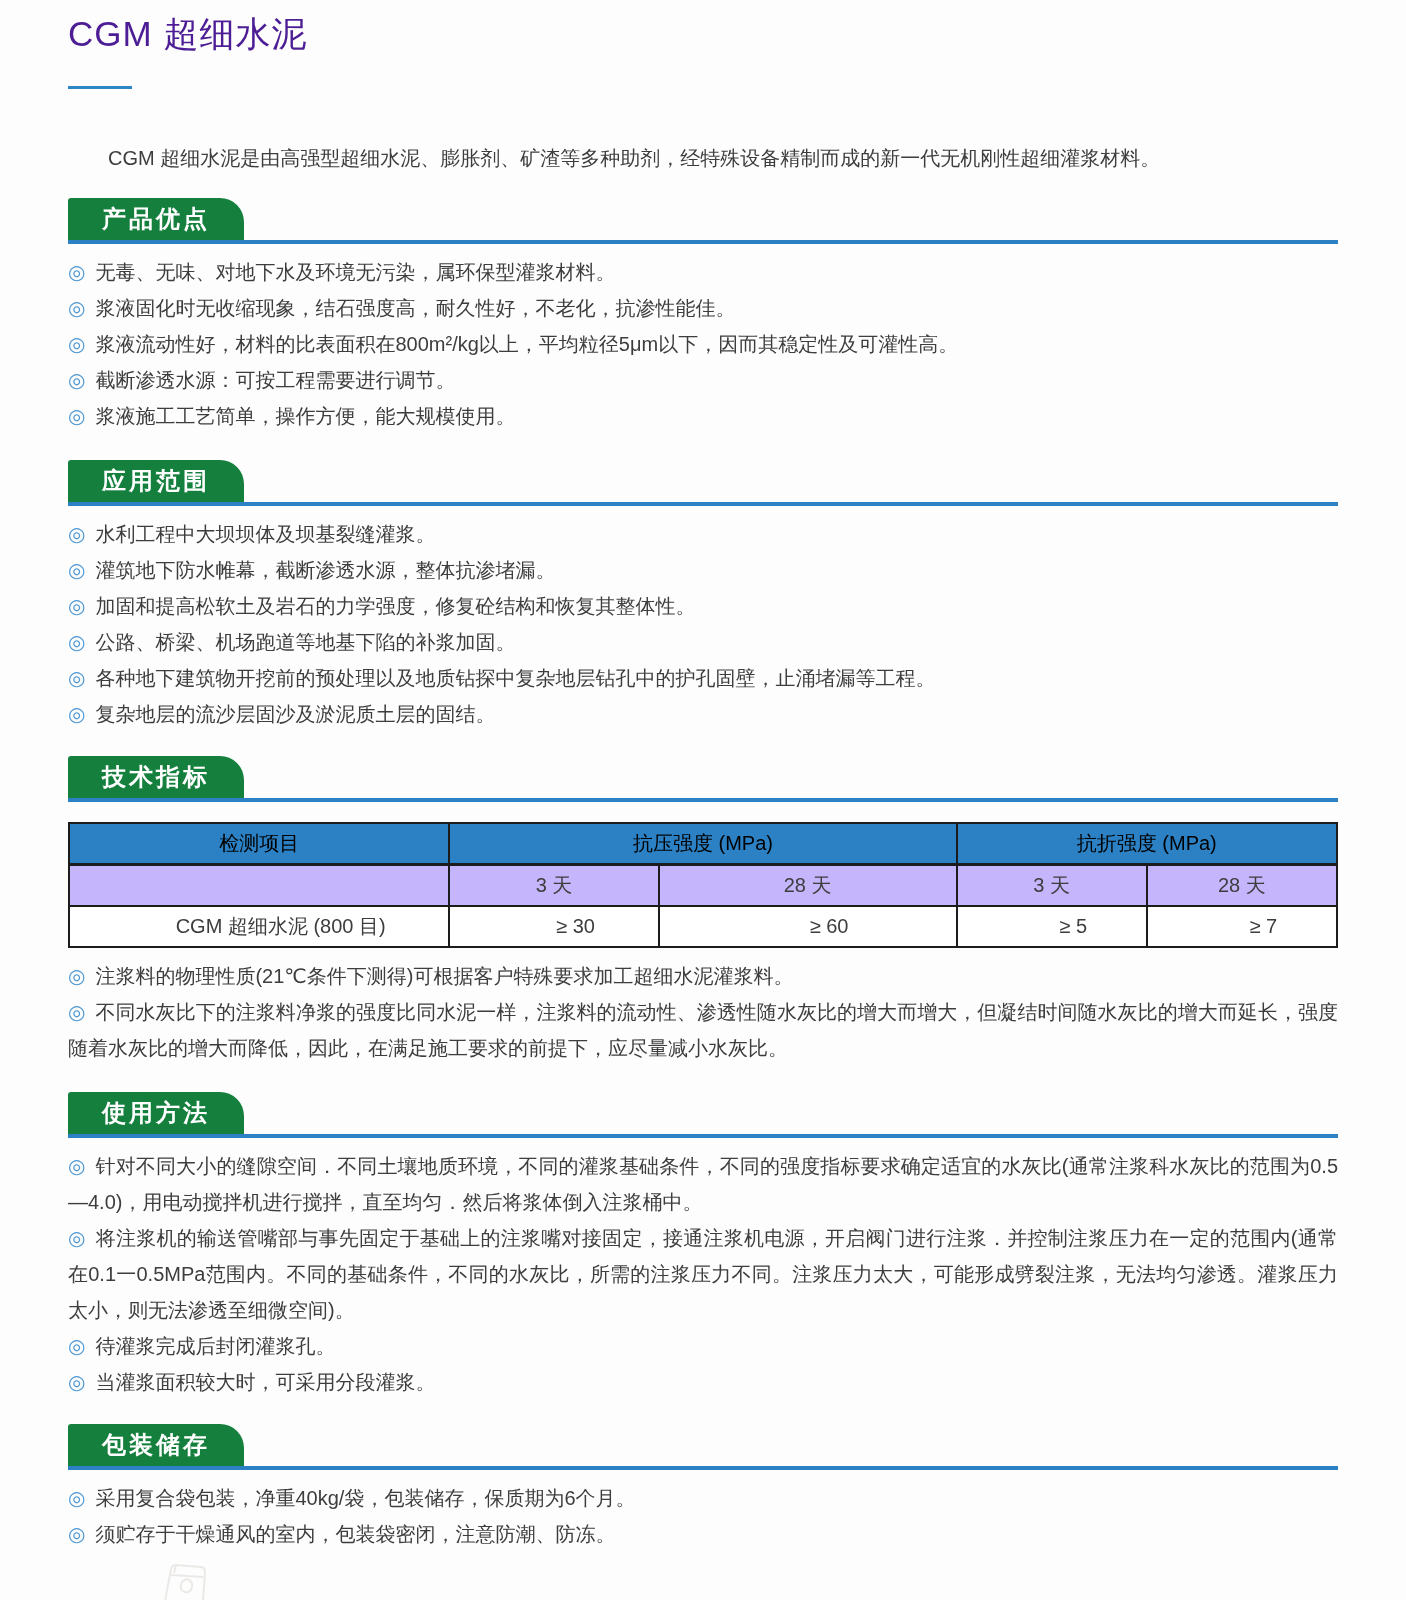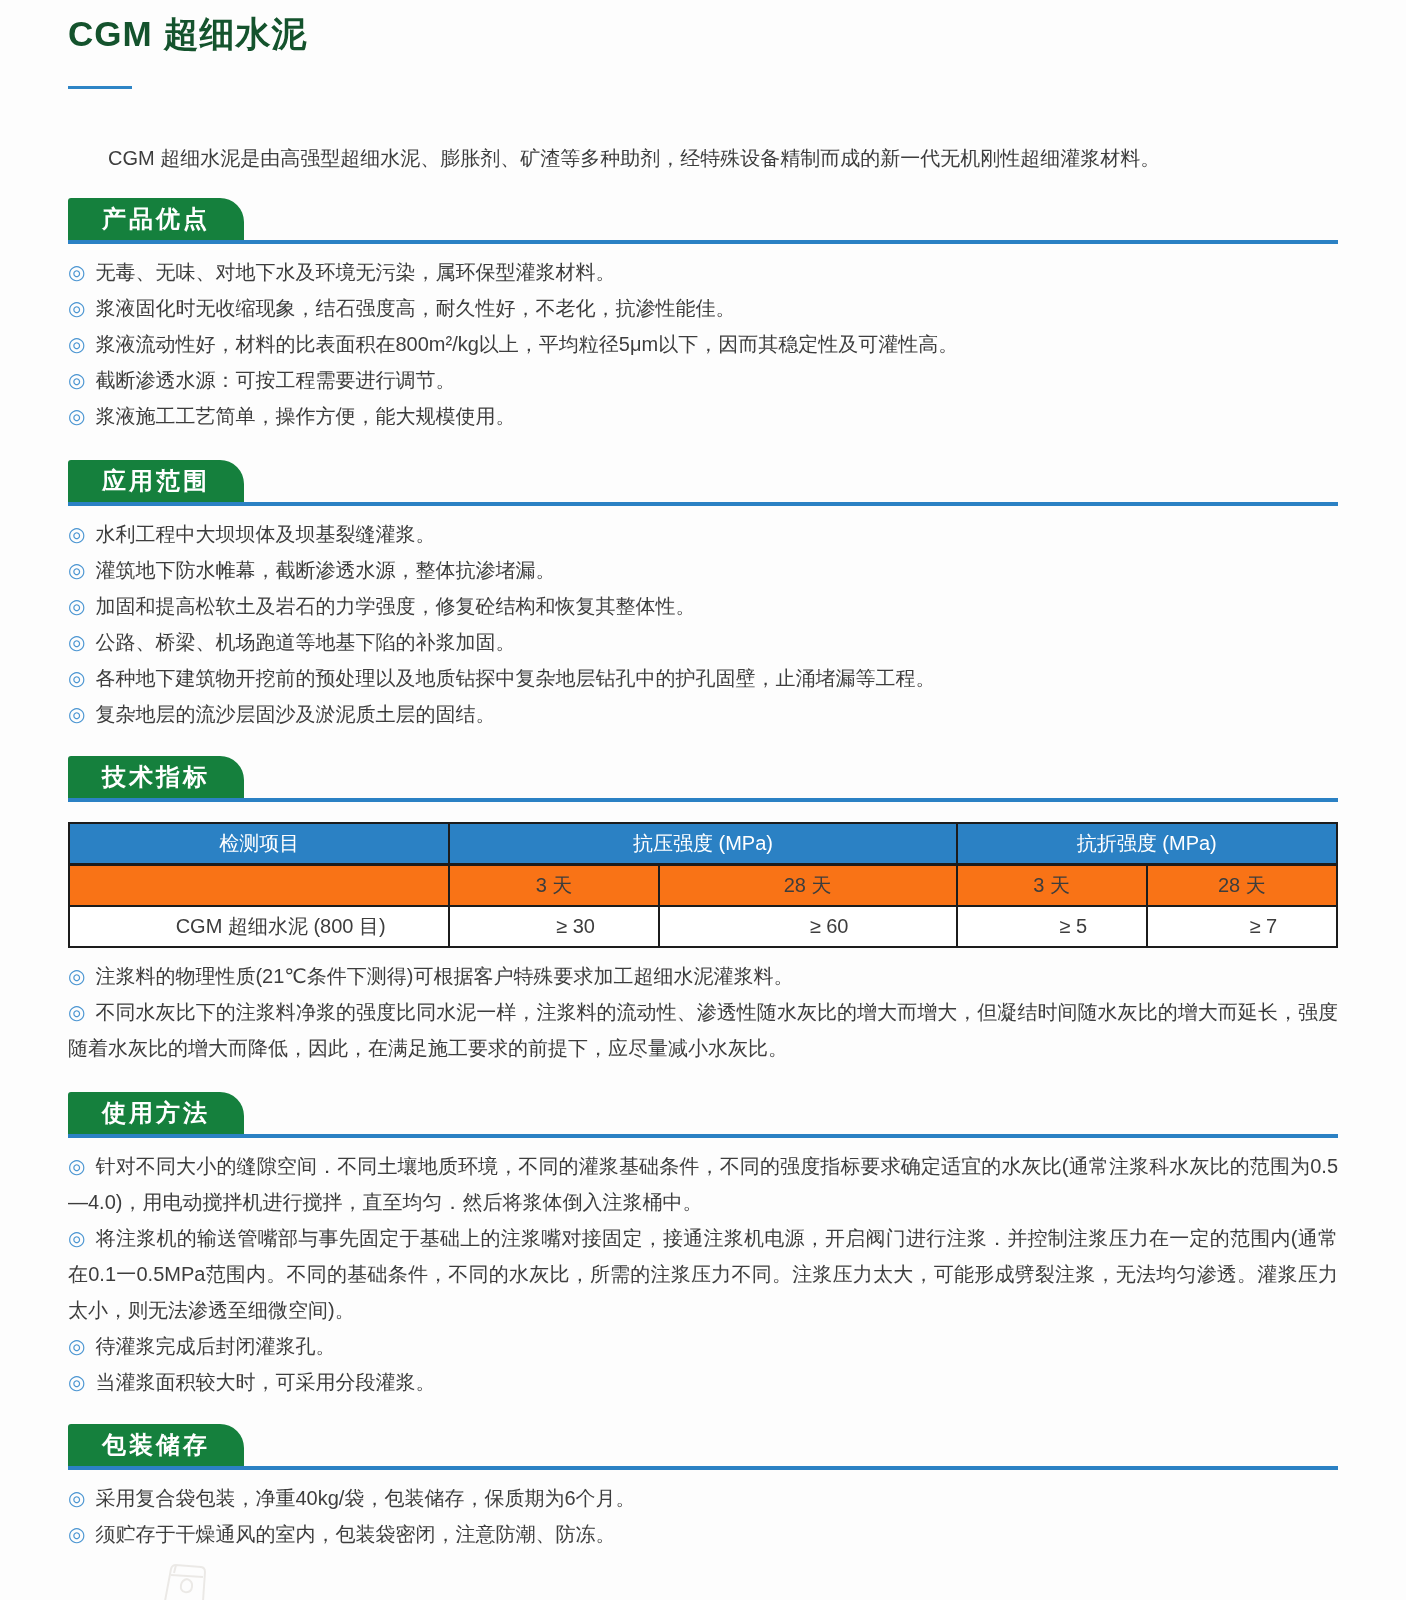--- a/index.html
+++ b/index.html
@@ -9,22 +9,22 @@
     overflow: hidden;
     position: relative;
     font-family: "Liberation Sans", "DejaVu Sans", sans-serif;
     color: #3d3d3d;
   }
   .doc { padding: 12px 68px 0 68px; }
 
   .page-title {
     margin: 0;
     font-size: 35px;
-    font-weight: bold;
-    color: #14532d;
+    font-weight: normal;
+    color: #4c1d95;
     letter-spacing: 1px;
     line-height: 44px;
   }
   .title-underline {
     width: 64px; height: 3px;
     background: #2e85c6;
     margin-top: 30px;
   }
   .intro {
     margin: 54px 0 0 0;
@@ -74,22 +74,22 @@
     margin-top: 20px;
     table-layout: fixed;
   }
   table.spec td {
     border: 2px solid #1c1c1c;
     text-align: center;
     font-size: 20px;
     padding: 6px 2px;
     height: 24px;
   }
-  tr.row-blue td { background: #2b81c4; color: #ffffff; border-bottom-width: 3px; }
-  tr.row-grey td { background: #f97316; }
+  tr.row-blue td { background: #2b81c4; color: #000000; border-bottom-width: 3px; }
+  tr.row-grey td { background: #c4b5fd; }
   tr.row-data td { background: #ffffff; padding-left: 45px; }
 
   .watermark {
     position: absolute;
     left: 143px;
     top: 1563px;
     opacity: 0.55;
   }
 </style>
 </head>

